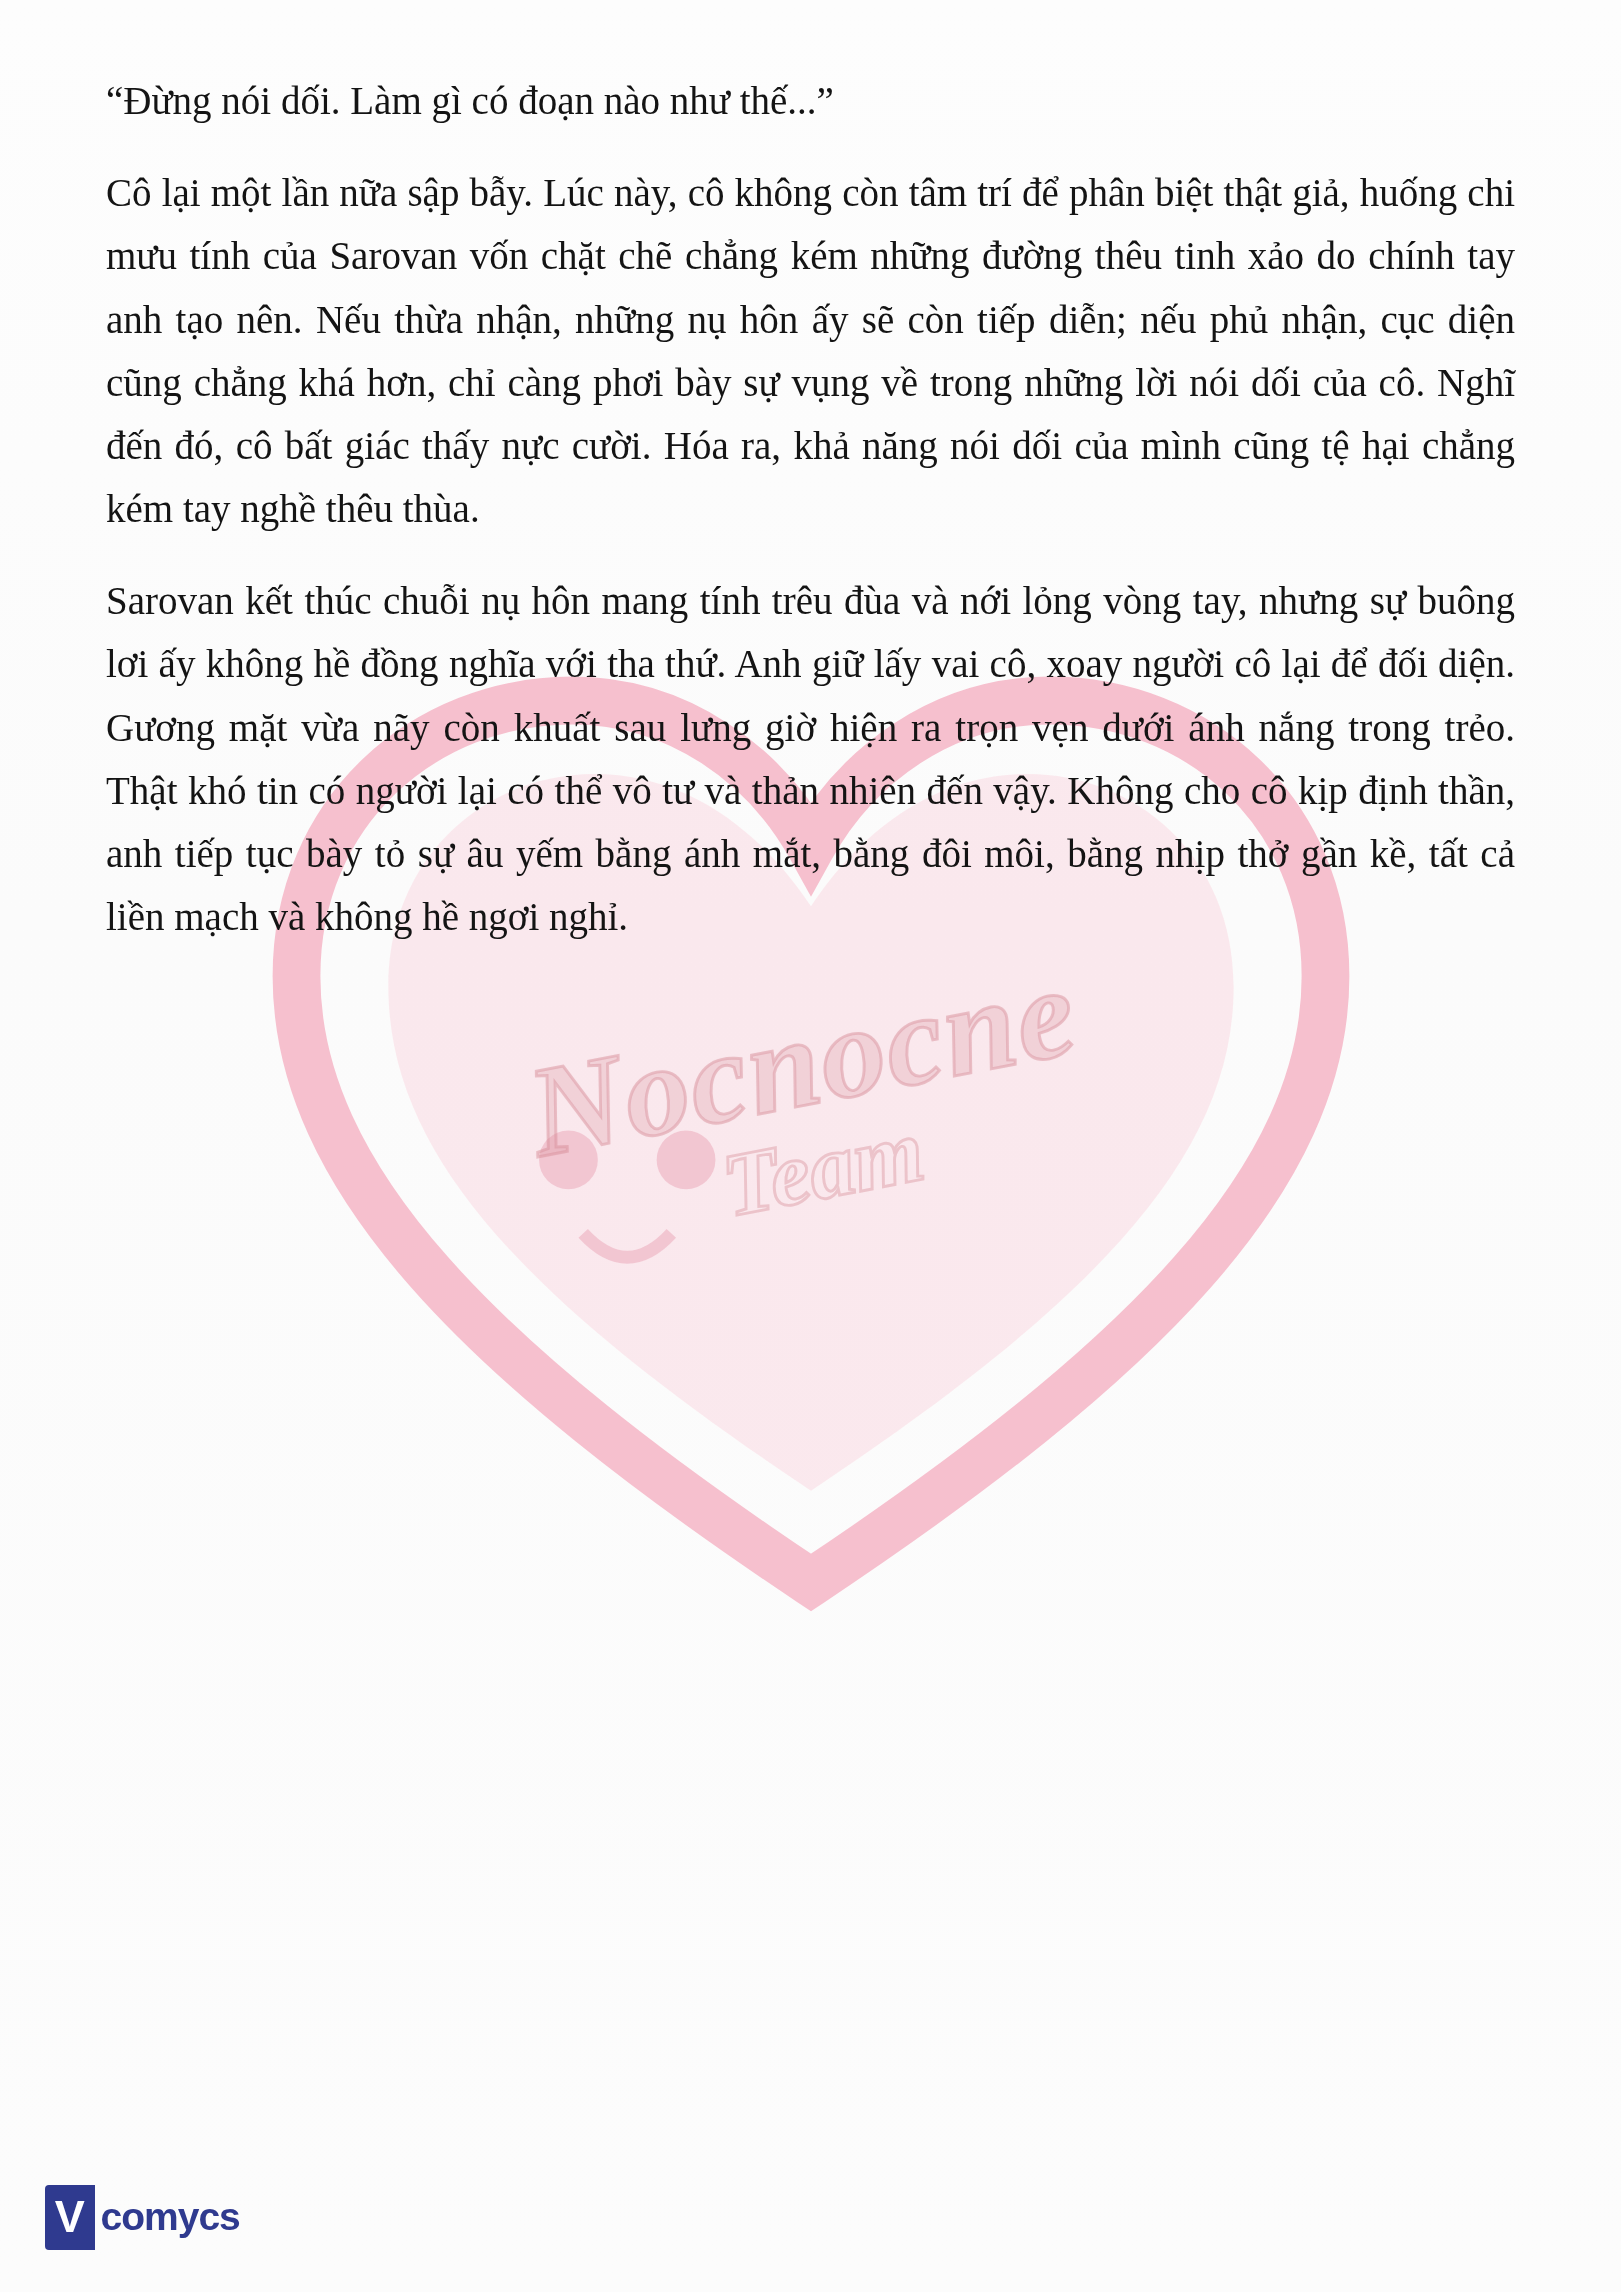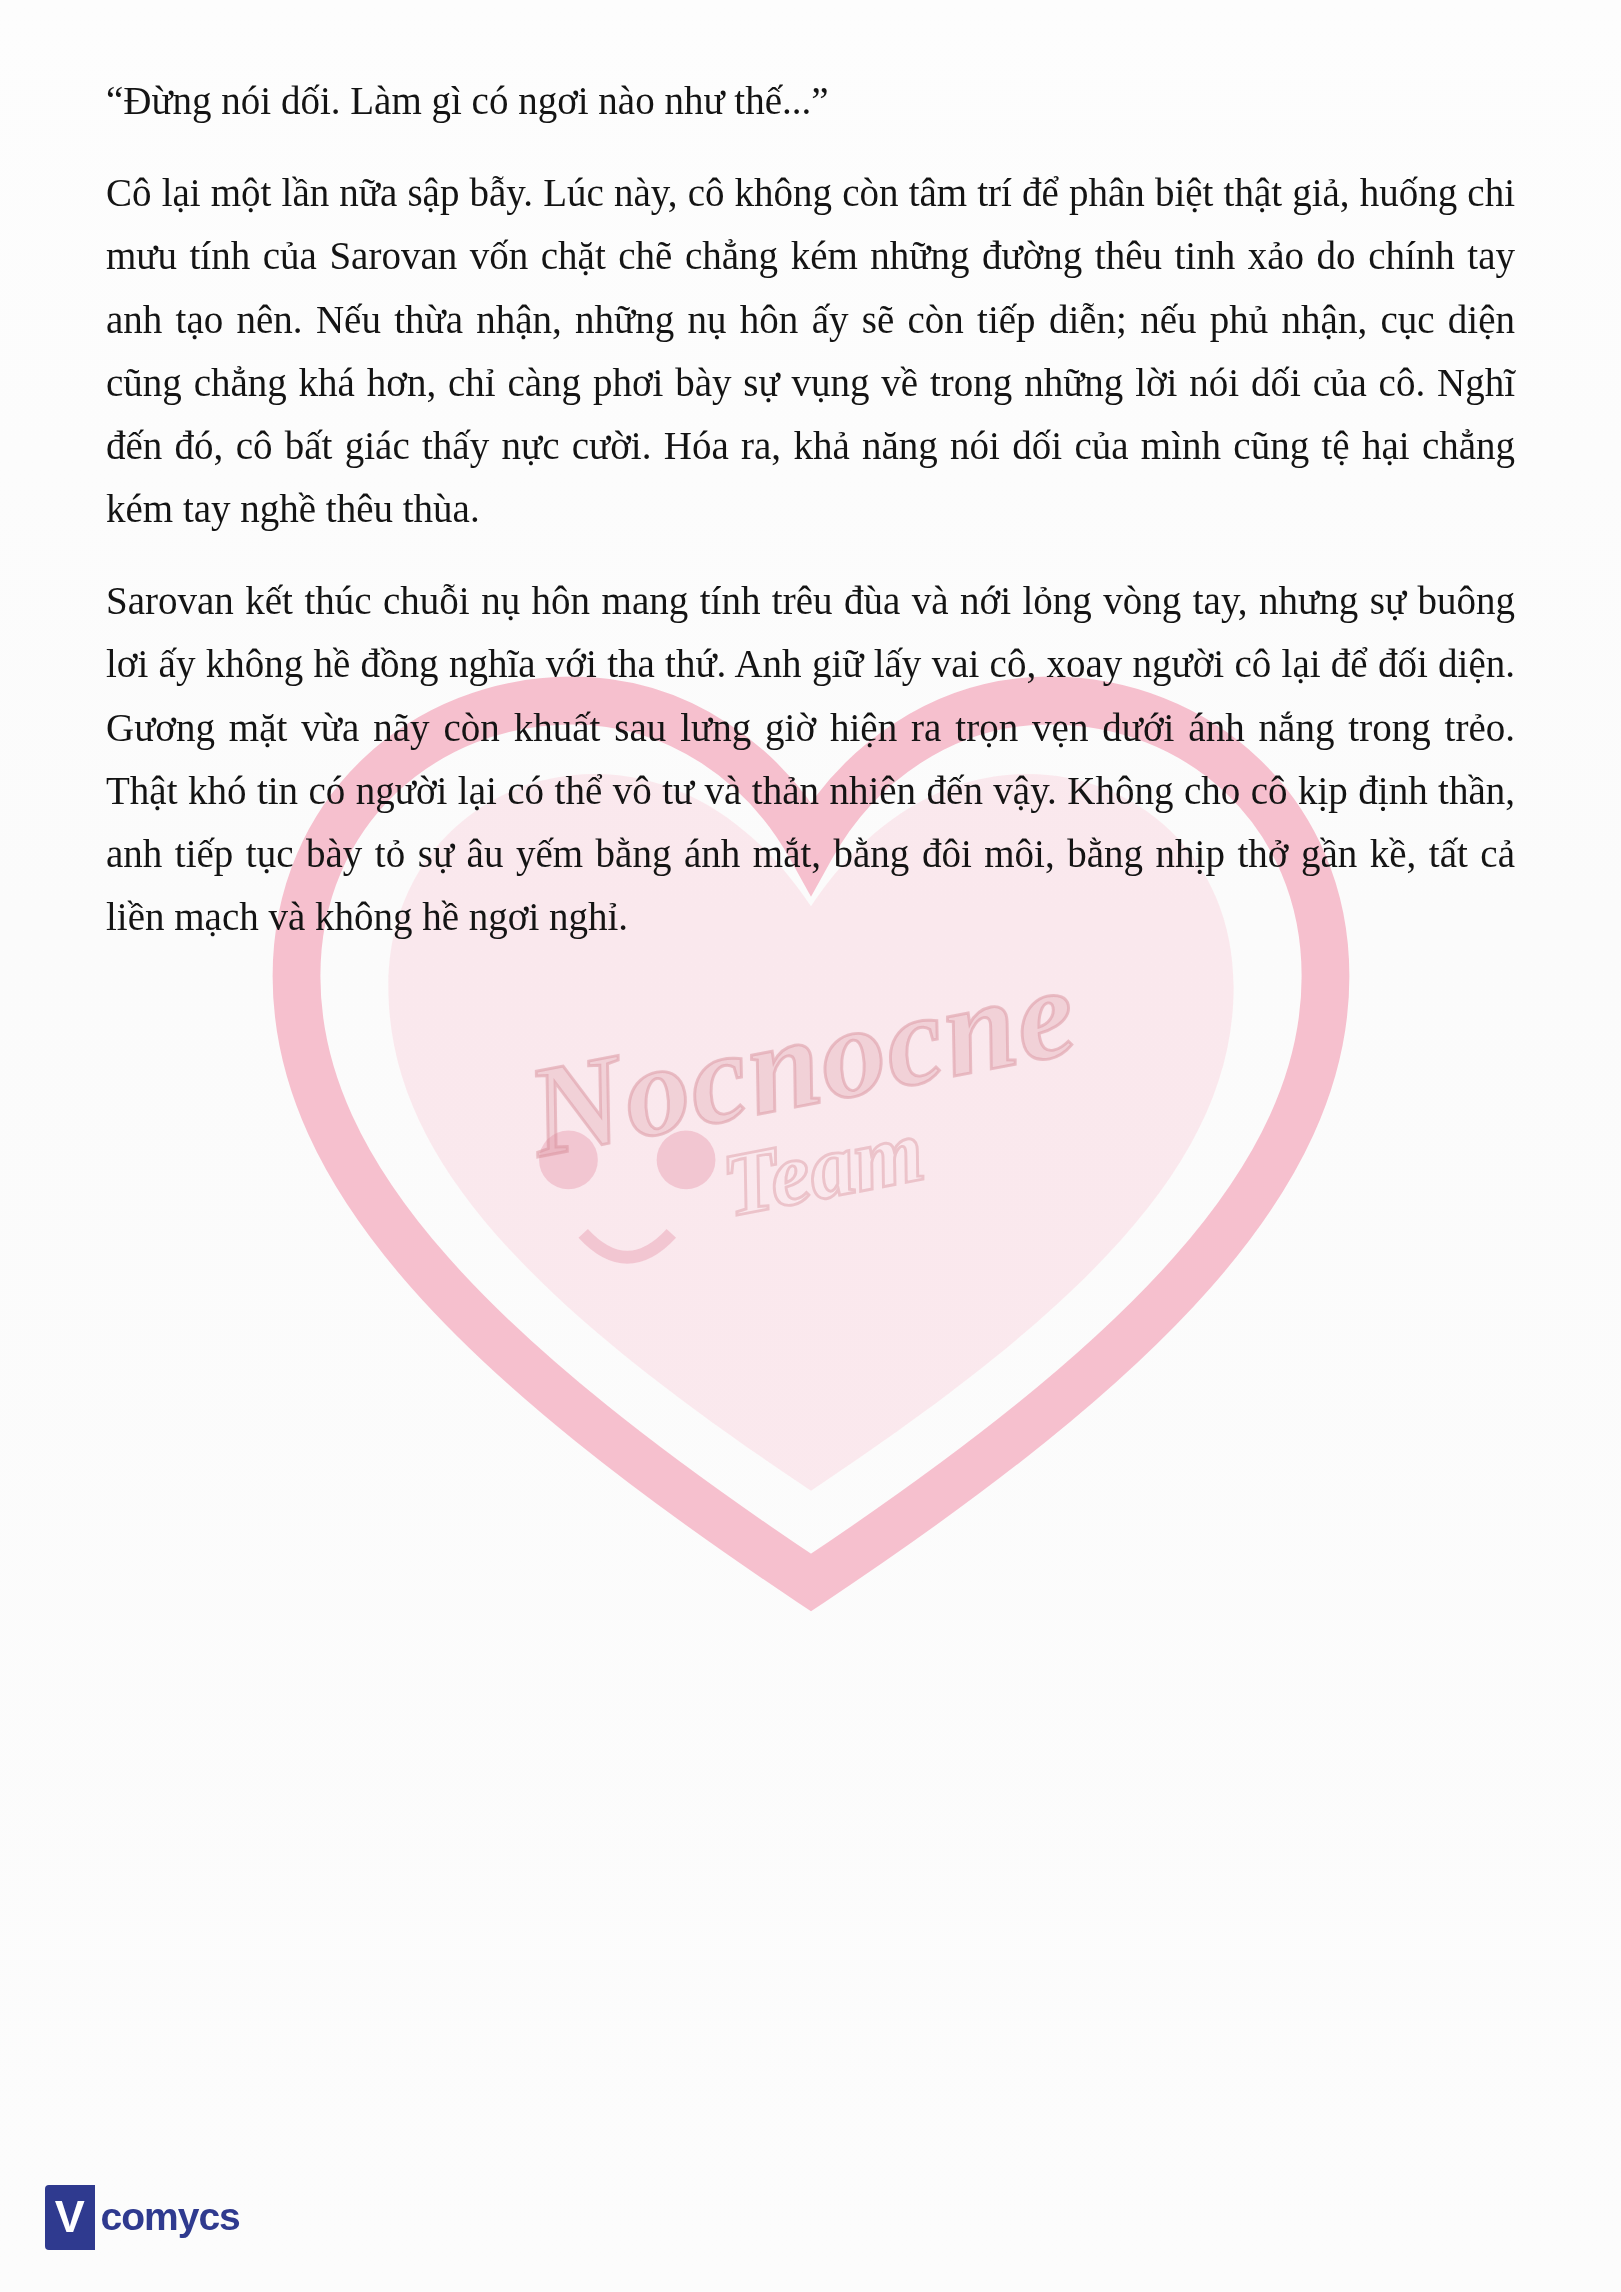--- a/index.html
+++ b/index.html
@@ -161,21 +161,21 @@
   </div>
 
   <div class="wm-text">
     <div class="wm-main">Nocnocne</div>
     <div class="wm-sub">Team</div>
   </div>
 
   <div class="content">
 
 
-    <p class="para">“Đừng nói dối. Làm gì có ngơi nào như thế...”</p>
+    <p class="para">“Đừng nói dối. Làm gì có đoạn nào như thế...”</p>
     <p class="para">Cô lại một lần nữa sập bẫy. Lúc này, cô không còn tâm trí để phân biệt thật giả, huống chi mưu tính của Sarovan vốn chặt chẽ chẳng kém những đường thêu tinh xảo do chính tay anh tạo nên. Nếu thừa nhận, những nụ hôn ấy sẽ còn tiếp diễn; nếu phủ nhận, cục diện cũng chẳng khá hơn, chỉ càng phơi bày sự vụng về trong những lời nói dối của cô. Nghĩ đến đó, cô bất giác thấy nực cười. Hóa ra, khả năng nói dối của mình cũng tệ hại chẳng kém tay nghề thêu thùa.</p>
     <p class="para">Sarovan kết thúc chuỗi nụ hôn mang tính trêu đùa và nới lỏng vòng tay, nhưng sự buông lơi ấy không hề đồng nghĩa với tha thứ. Anh giữ lấy vai cô, xoay người cô lại để đối diện. Gương mặt vừa nãy còn khuất sau lưng giờ hiện ra trọn vẹn dưới ánh nắng trong trẻo. Thật khó tin có người lại có thể vô tư và thản nhiên đến vậy. Không cho cô kịp định thần, anh tiếp tục bày tỏ sự âu yếm bằng ánh mắt, bằng đôi môi, bằng nhịp thở gần kề, tất cả liền mạch và không hề ngơi nghỉ.</p>
 
   </div>
 
   <div class="logo">
     <span class="v-badge">V</span>
     <span class="v-word">comycs</span>
   </div>
 

